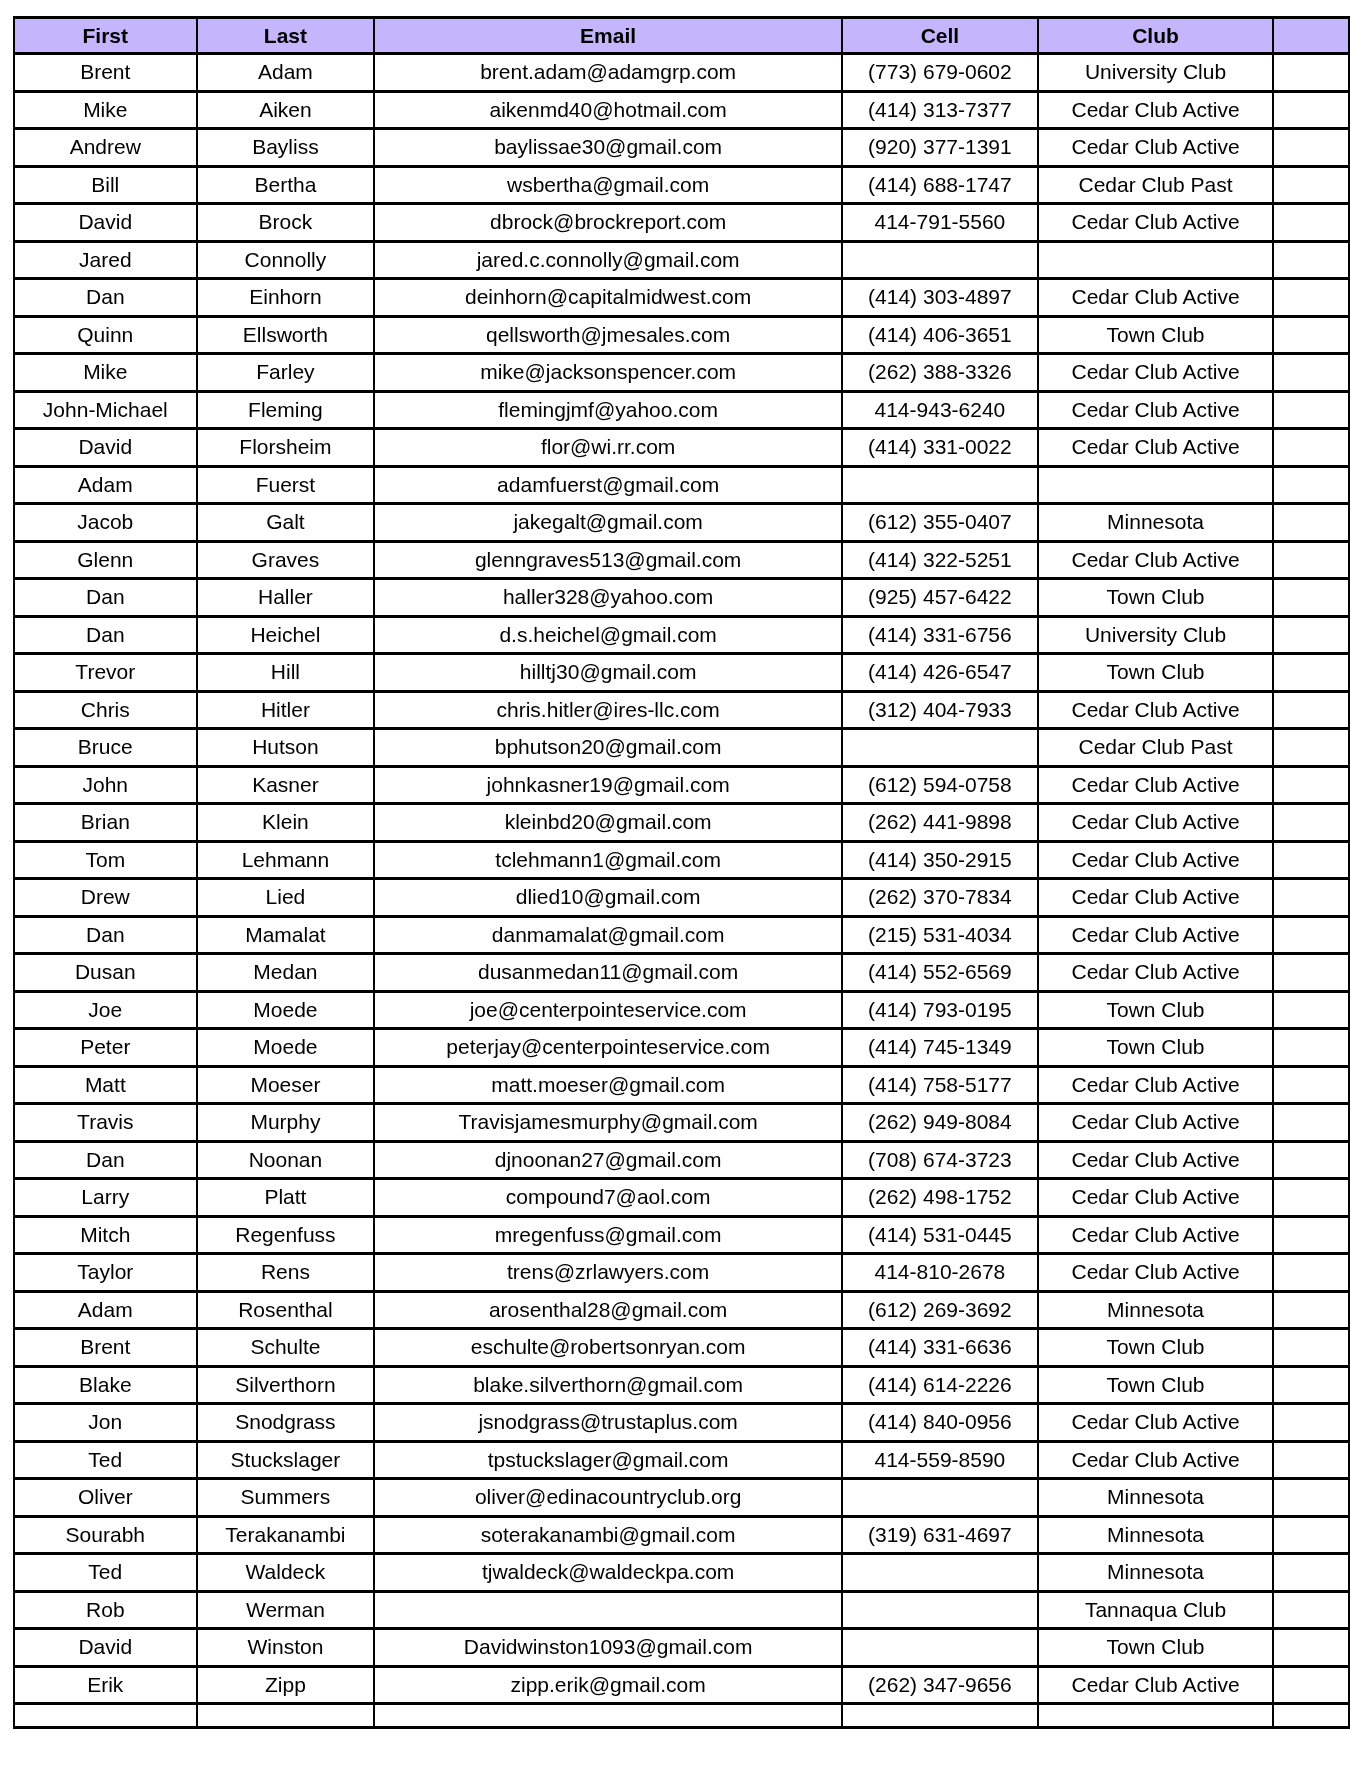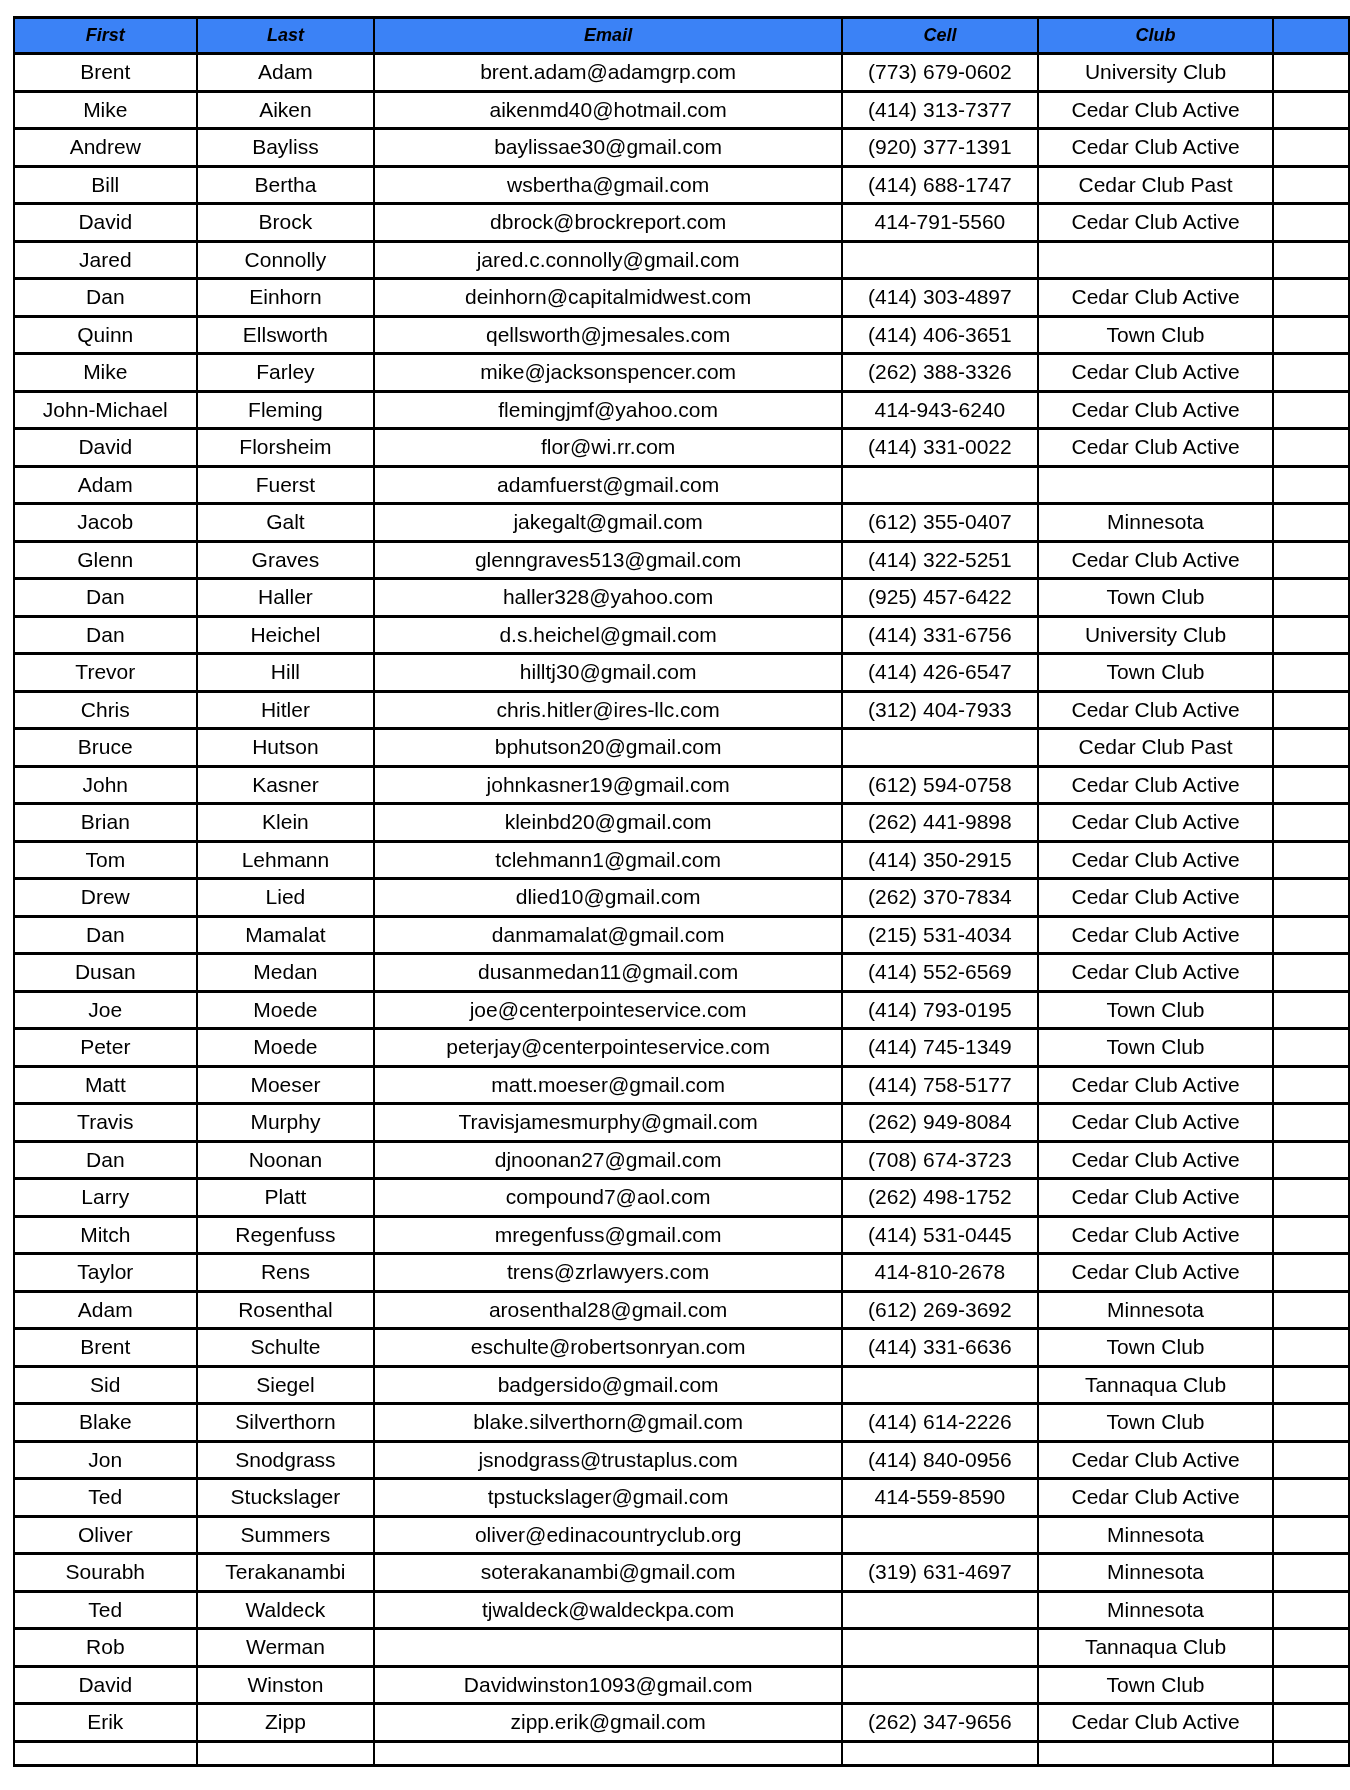--- a/index.html
+++ b/index.html
@@ -29,25 +29,24 @@
     border: 2px solid #000000;
     border-top-width: 3px;
     border-bottom-width: 3px;
     text-align: center;
     vertical-align: middle;
     padding: 0 4px;
     overflow: hidden;
     white-space: nowrap;
   }
   table.contact-table th {
-    background: #3b82f6;
+    background: #c4b5fd;
     font-weight: bold;
-    font-size: 18px;
+    font-size: 21px;
     height: 33px;
-    font-style: italic;
   }
   table.contact-table td {
     font-size: 21px;
     background: #ffffff;
   }
   tr.data-row {
     height: 37.5px;
     margin-top: 20px;
   }
   tr.partial-row {
@@ -352,28 +351,20 @@
         </tr>
         <tr class="data-row">
           <td>Brent</td>
           <td>Schulte</td>
           <td>eschulte@robertsonryan.com</td>
           <td>(414) 331-6636</td>
           <td>Town Club</td>
           <td></td>
         </tr>
         <tr class="data-row">
-          <td>Sid</td>
-          <td>Siegel</td>
-          <td>badgersido@gmail.com</td>
-          <td></td>
-          <td>Tannaqua Club</td>
-          <td></td>
-        </tr>
-        <tr class="data-row">
           <td>Blake</td>
           <td>Silverthorn</td>
           <td>blake.silverthorn@gmail.com</td>
           <td>(414) 614-2226</td>
           <td>Town Club</td>
           <td></td>
         </tr>
         <tr class="data-row">
           <td>Jon</td>
           <td>Snodgrass</td>

